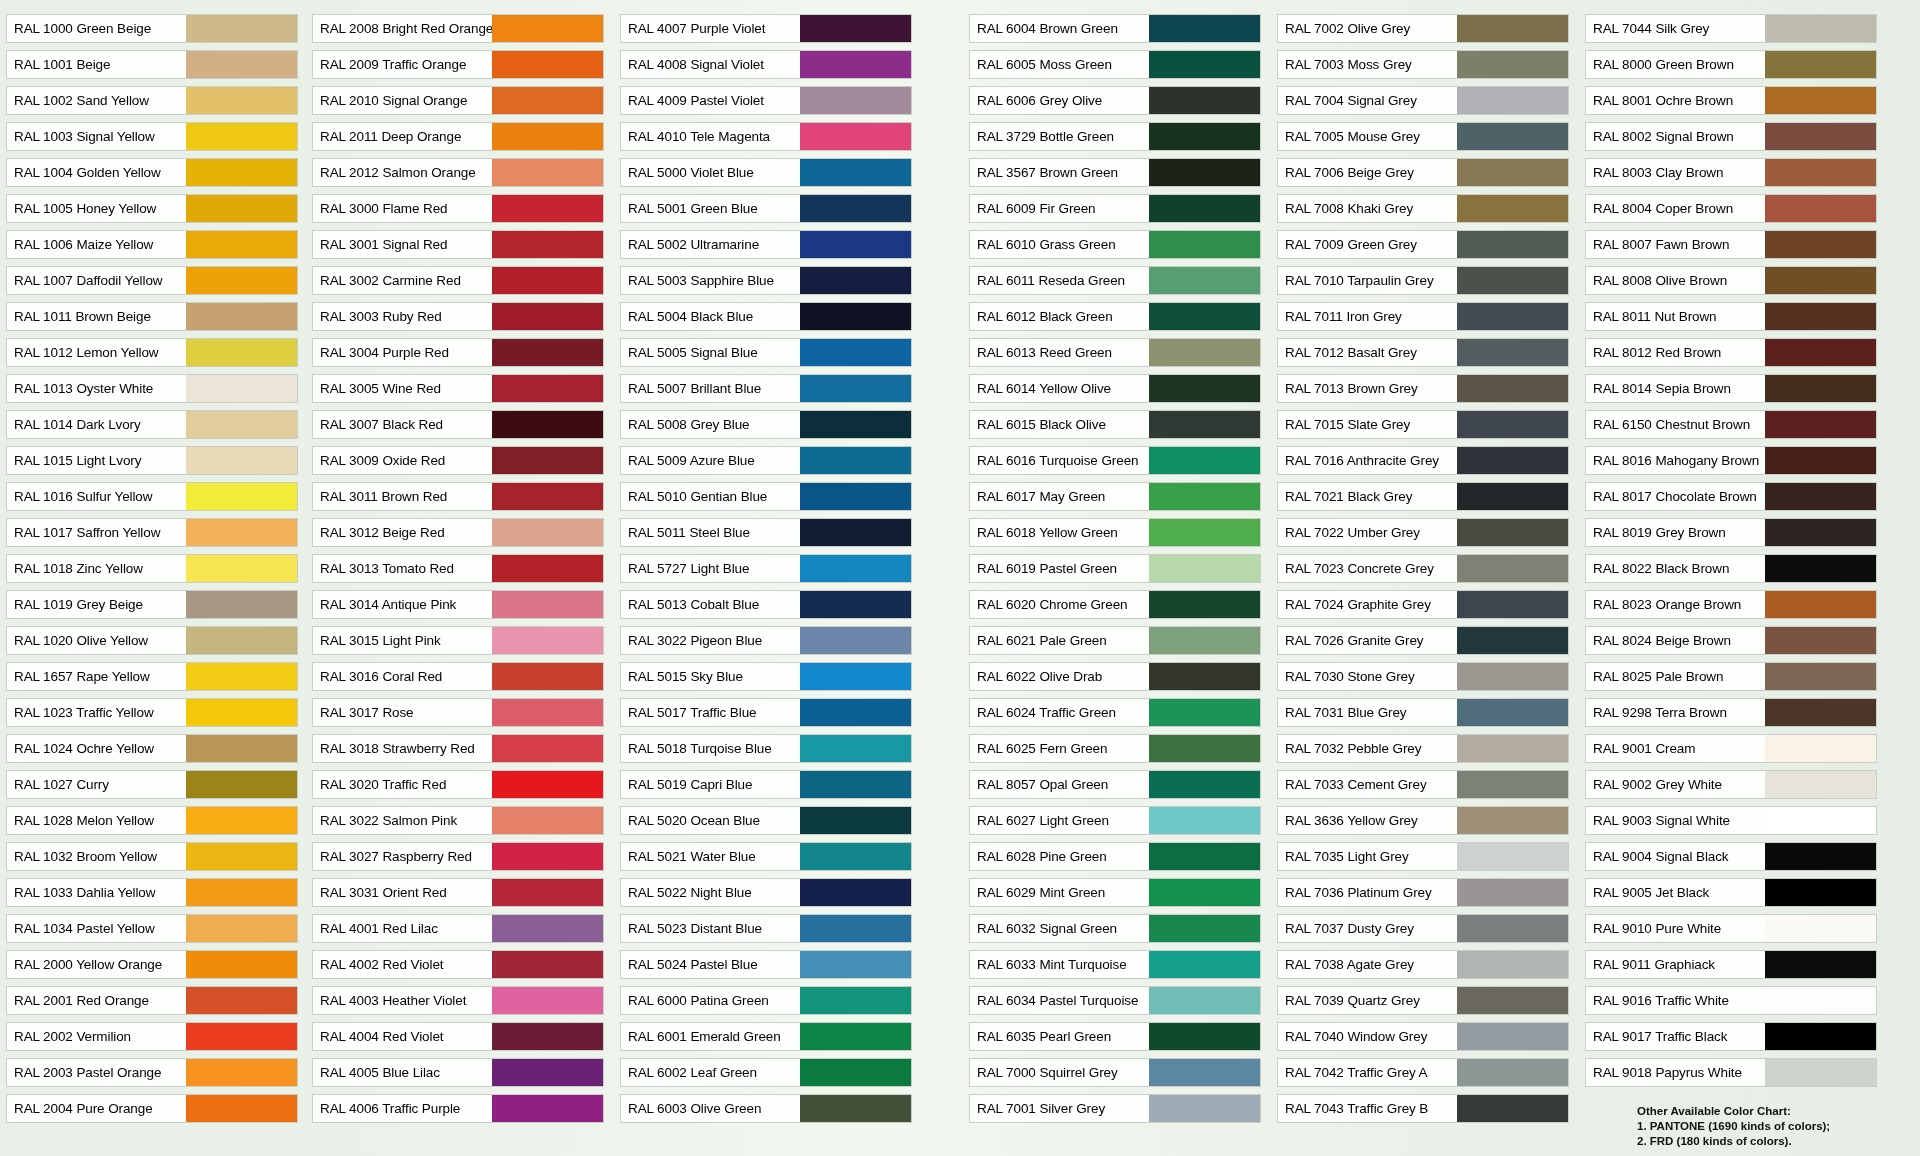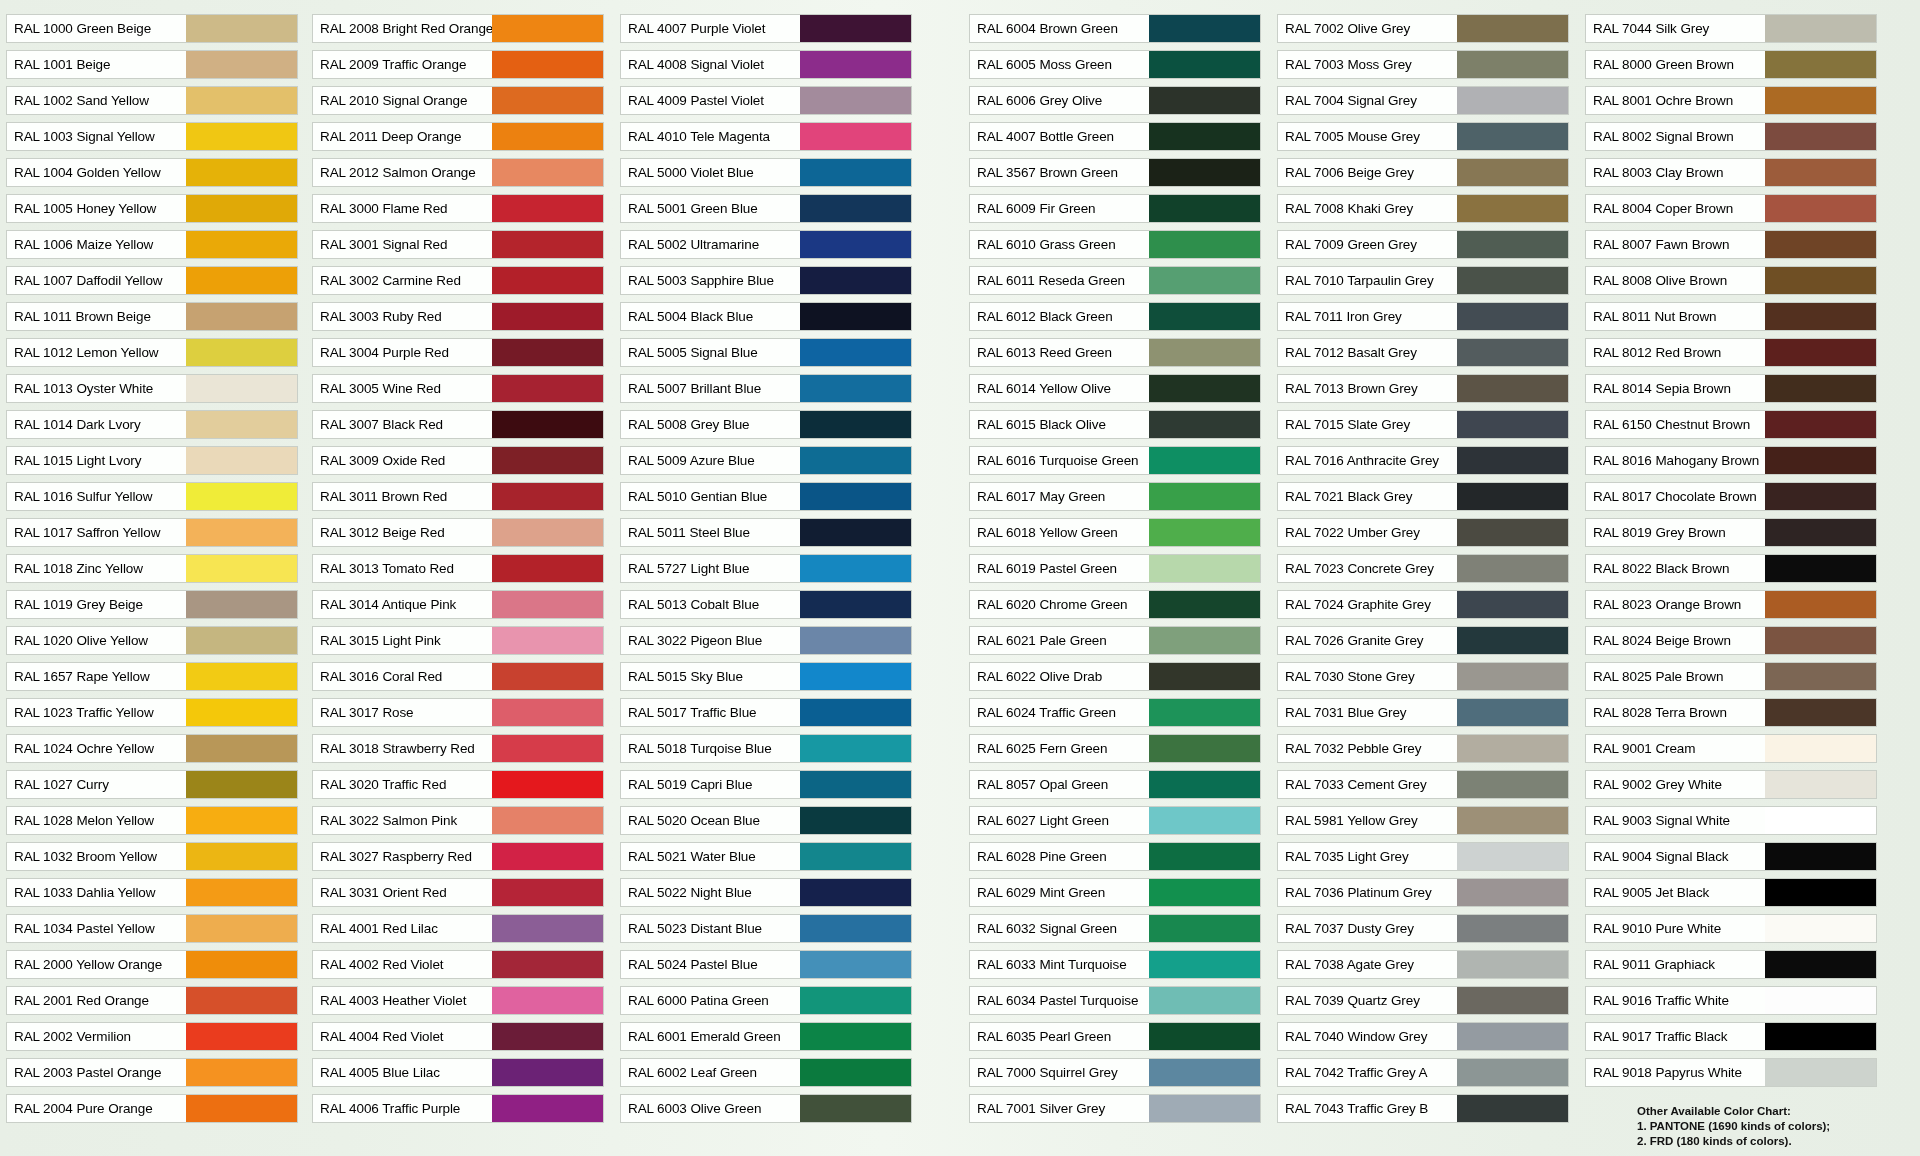--- a/index.html
+++ b/index.html
@@ -482,21 +482,21 @@
       </div>
       <div class="swatch-row">
         <div class="label-box">RAL 6005 Moss Green</div>
         <div class="chip" style="background: rgb(11, 81, 64);"></div>
       </div>
       <div class="swatch-row">
         <div class="label-box">RAL 6006 Grey Olive</div>
         <div class="chip" style="background: rgb(44, 51, 42);"></div>
       </div>
       <div class="swatch-row">
-        <div class="label-box">RAL 4007 Bottle Green</div>
+        <div class="label-box">RAL 3729 Bottle Green</div>
         <div class="chip" style="background: rgb(23, 50, 31);"></div>
       </div>
       <div class="swatch-row">
         <div class="label-box">RAL 3567 Brown Green</div>
         <div class="chip" style="background: rgb(27, 34, 23);"></div>
       </div>
       <div class="swatch-row">
         <div class="label-box">RAL 6009 Fir Green</div>
         <div class="chip" style="background: rgb(17, 65, 42);"></div>
       </div>
@@ -684,21 +684,21 @@
       </div>
       <div class="swatch-row">
         <div class="label-box">RAL 7032 Pebble Grey</div>
         <div class="chip" style="background: rgb(178, 173, 160);"></div>
       </div>
       <div class="swatch-row">
         <div class="label-box">RAL 7033 Cement Grey</div>
         <div class="chip" style="background: rgb(124, 130, 117);"></div>
       </div>
       <div class="swatch-row">
-        <div class="label-box">RAL 5981 Yellow Grey</div>
+        <div class="label-box">RAL 3636 Yellow Grey</div>
         <div class="chip" style="background: rgb(157, 144, 119);"></div>
       </div>
       <div class="swatch-row">
         <div class="label-box">RAL 7035 Light Grey</div>
         <div class="chip" style="background: rgb(205, 210, 209);"></div>
       </div>
       <div class="swatch-row">
         <div class="label-box">RAL 7036 Platinum Grey</div>
         <div class="chip" style="background: rgb(155, 148, 148);"></div>
       </div>
@@ -798,21 +798,21 @@
       </div>
       <div class="swatch-row">
         <div class="label-box">RAL 8024 Beige Brown</div>
         <div class="chip" style="background: rgb(123, 84, 65);"></div>
       </div>
       <div class="swatch-row">
         <div class="label-box">RAL 8025 Pale Brown</div>
         <div class="chip" style="background: rgb(124, 102, 84);"></div>
       </div>
       <div class="swatch-row">
-        <div class="label-box">RAL 8028 Terra Brown</div>
+        <div class="label-box">RAL 9298 Terra Brown</div>
         <div class="chip" style="background: rgb(75, 54, 40);"></div>
       </div>
       <div class="swatch-row">
         <div class="label-box">RAL 9001 Cream</div>
         <div class="chip" style="background: rgb(250, 243, 229);"></div>
       </div>
       <div class="swatch-row">
         <div class="label-box">RAL 9002 Grey White</div>
         <div class="chip" style="background: rgb(230, 228, 218);"></div>
       </div>

